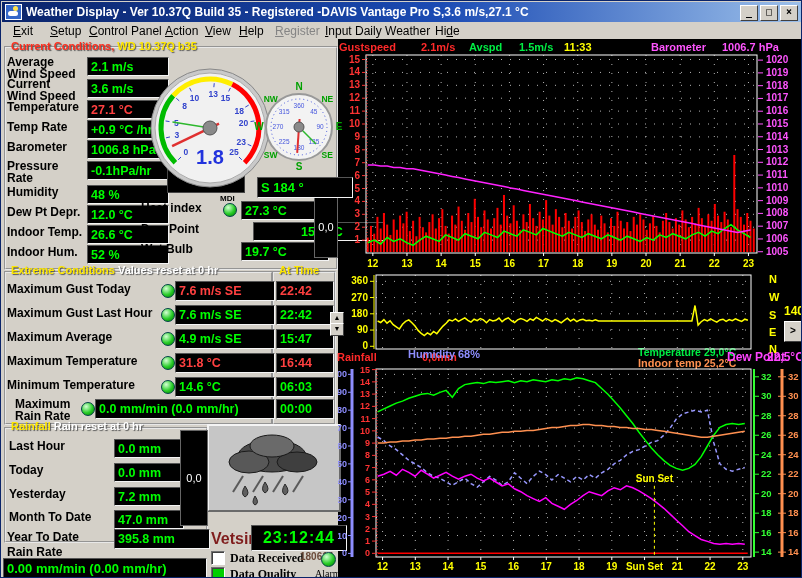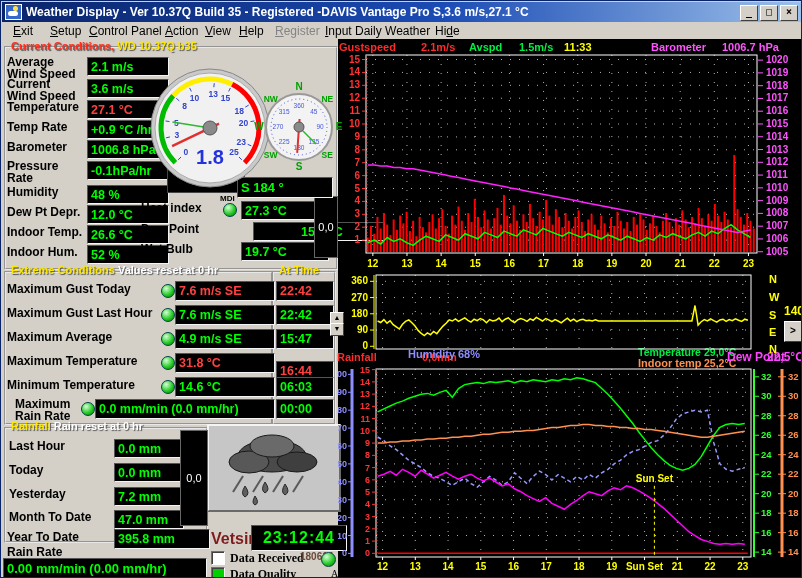--- a/index.html
+++ b/index.html
@@ -73,21 +73,21 @@
   #cur-dir{left:783px;top:303px;color:#ffff00;font-size:12px;font-weight:bold;}
   .minibtn{position:absolute;background:#d4d0c8;border:1px solid;border-color:#fff #404040 #404040 #fff;
     font-size:10px;font-weight:bold;color:#000;text-align:center;}
   
   #wicon-panel{left:206px;top:423px;width:130px;height:84px;background:#c6c6c6;
     border:2px solid;border-color:#f4f4f4 #6a6a6a #6a6a6a #f4f4f4;}
   #forecast{left:210px;top:529px;width:127px;color:#7f1d1d;font-size:16px;font-weight:bold;
     white-space:nowrap;overflow:hidden;}
   #clockbox{left:250px;top:524px;width:88px;height:22px;font-size:16px;letter-spacing:1px;justify-content:center;}
   #rx-count{left:299px;top:550px;font-size:10px;color:#6b4a3a;font-weight:bold;position:absolute;}
-  #alarm-label{left:314px;top:567px;font-size:10px;color:#000;position:absolute;font-family:"Liberation Serif",serif;margin-left:16px;}
+  #alarm-label{left:314px;top:567px;font-size:10px;color:#000;position:absolute;font-family:"Liberation Serif",serif;}
   #partial-readout{left:166px;top:166px;width:76px;height:24px;background:#000;overflow:hidden;
     position:absolute;border:1px solid #444;}
   #partial-readout span{display:block;margin-top:-13px;color:#00ff00;font-size:22px;font-weight:bold;padding-left:6px;}
   svg{position:absolute;}
 </style>
 </head>
 <body>
 
 <div class="abs" id="titlebar">
   <span id="titleicon"></span>
@@ -171,21 +171,21 @@
     <div class="lcd" style="left: 240px; top: 241px; width: 80px; height: 15px;">
       <span>19.7 °C</span>
     </div>
   </div>
 <div id="partial-readout">
     <span>2.5K</span>
   </div>
 <div class="sidebox" style="left:313px;top:195px;width:22px;height:60px;">0,0</div>
 <div class="abs" style="left:219px;top:193px;font-size:8px;font-weight:bold;color:#000;">MDI</div>
 <div class="led" style="left:222px;top:202px;width:12px;height:12px;"></div>
-<div class="lcd" style="left:236px;top:176px;width:88px;height:17px;font-size:13px;text-align:right;">
+<div class="lcd" style="left:256px;top:176px;width:88px;height:17px;font-size:13px;text-align:right;">
     <span>S 184 °</span>
   </div>
 
 <div class="abs grp" style="left:3px;top:270px;width:265px;height:150px;"></div>
 <div class="abs grp" style="left:271px;top:270px;width:60px;height:150px;"></div>
 <div class="gtitle" style="left:10px;top:263px;">
   <span class="ty">Extreme Conditions</span>
   <span class="tw">Values reset at 0 hr</span>
 </div>
 <div class="gtitle ty" style="left:278px;top:263px;">At Time</div>
@@ -212,21 +212,21 @@
       <span>4.9 m/s  SE</span>
     </div>
     <div class="lcd" style="left: 275px; top: 328px; width: 50px; height: 16px;">
       <span>15:47</span>
     </div>
     <div class="lbl" style="left: 6px; top: 355px;">Maximum Temperature</div>
     <div class="led" style="left: 160px; top: 355px; width: 12px; height: 12px;"></div>
     <div class="lcd" style="left: 174px; top: 352px; width: 92px; height: 16px;">
       <span class="vred">31.8 °C</span>
     </div>
-    <div class="lcd" style="left: 275px; top: 360px; width: 50px; height: 16px;">
+    <div class="lcd" style="left: 275px; top: 352px; width: 50px; height: 16px;">
       <span class="vred">16:44</span>
     </div>
     <div class="lbl" style="left: 6px; top: 379px;">Minimum Temperature</div>
     <div class="led" style="left: 160px; top: 379px; width: 12px; height: 12px;"></div>
     <div class="lcd" style="left: 174px; top: 376px; width: 92px; height: 16px;">
       <span>14.6 °C</span>
     </div>
     <div class="lcd" style="left: 275px; top: 376px; width: 50px; height: 16px;">
       <span>06:03</span>
     </div>

